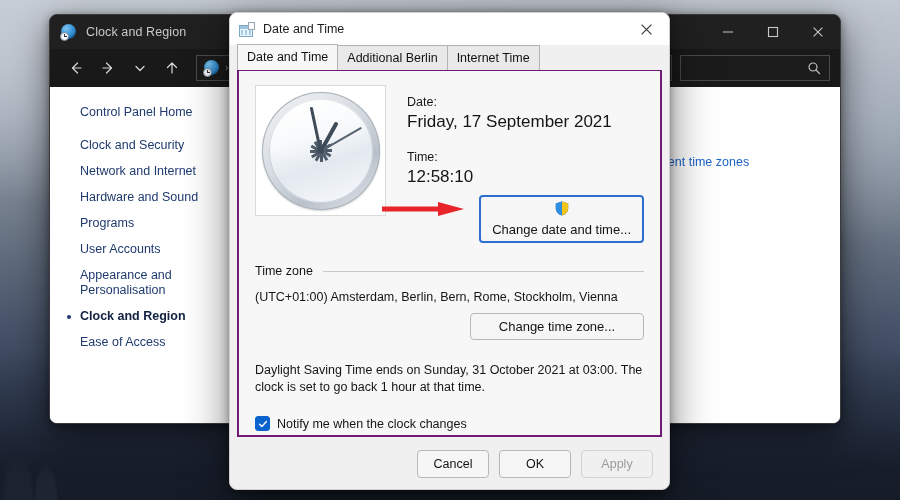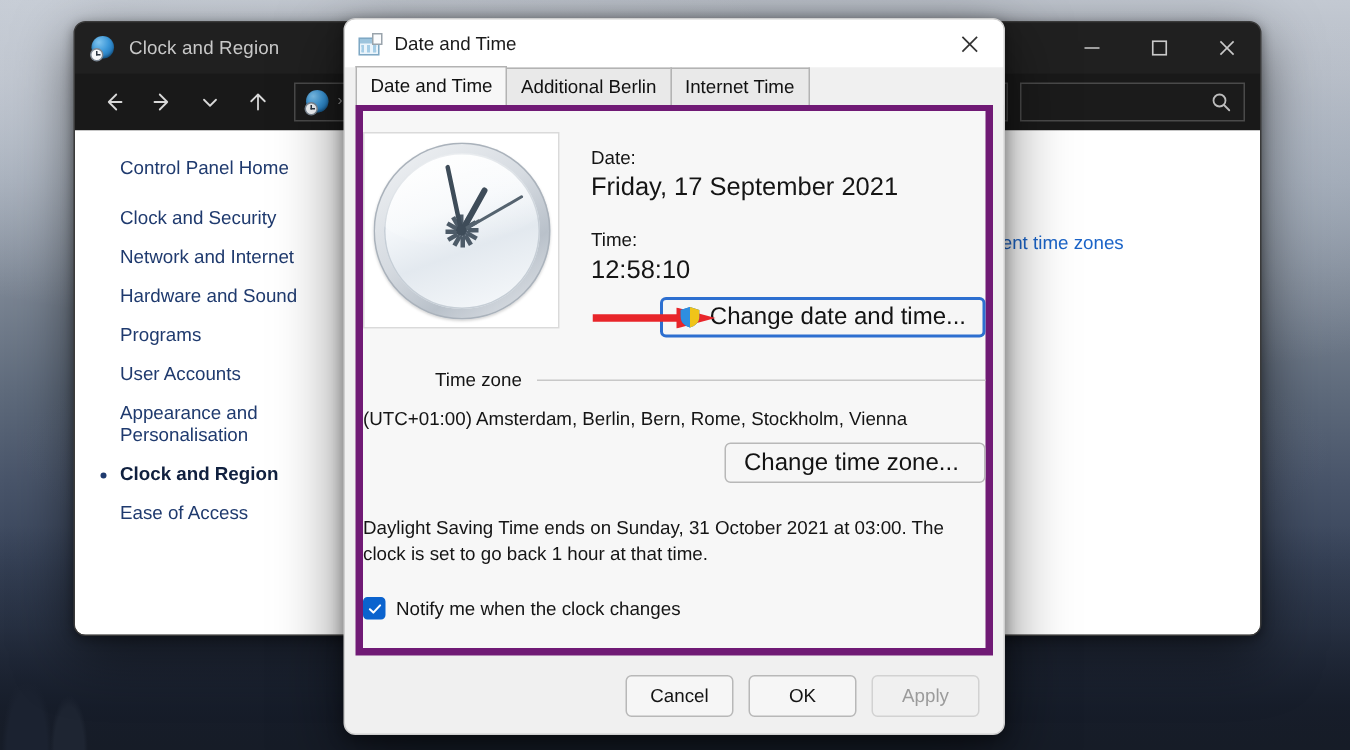--- a/index.html
+++ b/index.html
@@ -311,26 +311,26 @@
   .tab.active {
     background: #f7f7f7;
     height: 26px;
     position: relative;
     z-index: 3;
     border-color: #b3b3b3;
   }
   #tabpanel {
     margin: 0 7px;
     background: #f7f7f7;
-    border: 5px solid #701a75;
+    border: 2px solid #701a75;
     height: 368px;
     box-sizing: border-box;
     position: relative;
     margin-top: -1px;
-    padding: 14px 0;
+    padding: 14px 16px;
   }
 
   
   .row-top { display: flex; }
   .clock-box {
     width: 131px; height: 131px;
     background: #fff;
     border: 1px solid #dadada;
     box-sizing: border-box;
     flex: none;
@@ -417,31 +417,32 @@
   .val { font-size: 17px; color: #151515; line-height: 19px; }
   .spacer-sm { height: 17px; }
 
   .btnrow {
     display: flex;
     justify-content: flex-end;
     margin-top: 9px;
     position: relative;
   }
   .winbtn-std {
-    font-size: 16px;
+    font-size: 13px;
     color: #131313;
     background: #f6f6f6;
     border: 1px solid #b8b8b8;
     border-radius: 4px;
     padding: 5px 12px;
     line-height: 15px;
     display: inline-flex;
     align-items: center;
     gap: 6px;
     cursor: pointer;
+    flex-direction: column;
   }
   .winbtn-std.focused {
     border: 2px solid #2d6fd0;
     padding: 4px 11px;
   }
   .shield {
     width: 14px; height: 15px;
     position: relative;
     flex: none;
   }
@@ -457,21 +458,21 @@
 
   
   .group {
     margin-top: 21px;
   }
   .group-head {
     display: flex;
     align-items: center;
     gap: 10px;
   }
-  .group-head .gt { font-size: 12.5px; color: #151515; white-space: nowrap; margin-left: 48px; }
+  .group-head .gt { font-size: 12.5px; color: #151515; white-space: nowrap; }
   .group-head .gl { flex: 1; height: 1px; background: #c8c8c8; }
   .tzline {
     font-size: 12.5px;
     color: #151515;
     margin-top: 12px;
   }
   .dst {
     font-size: 12.5px;
     color: #151515;
     line-height: 17px;

